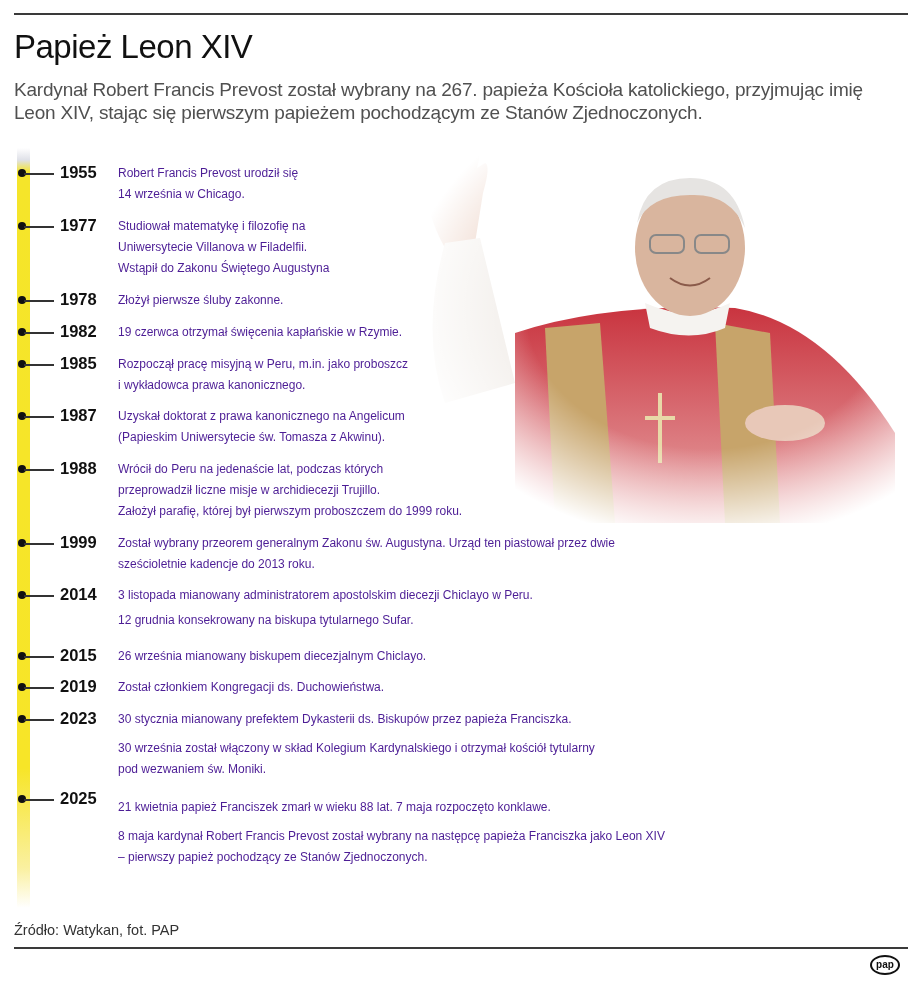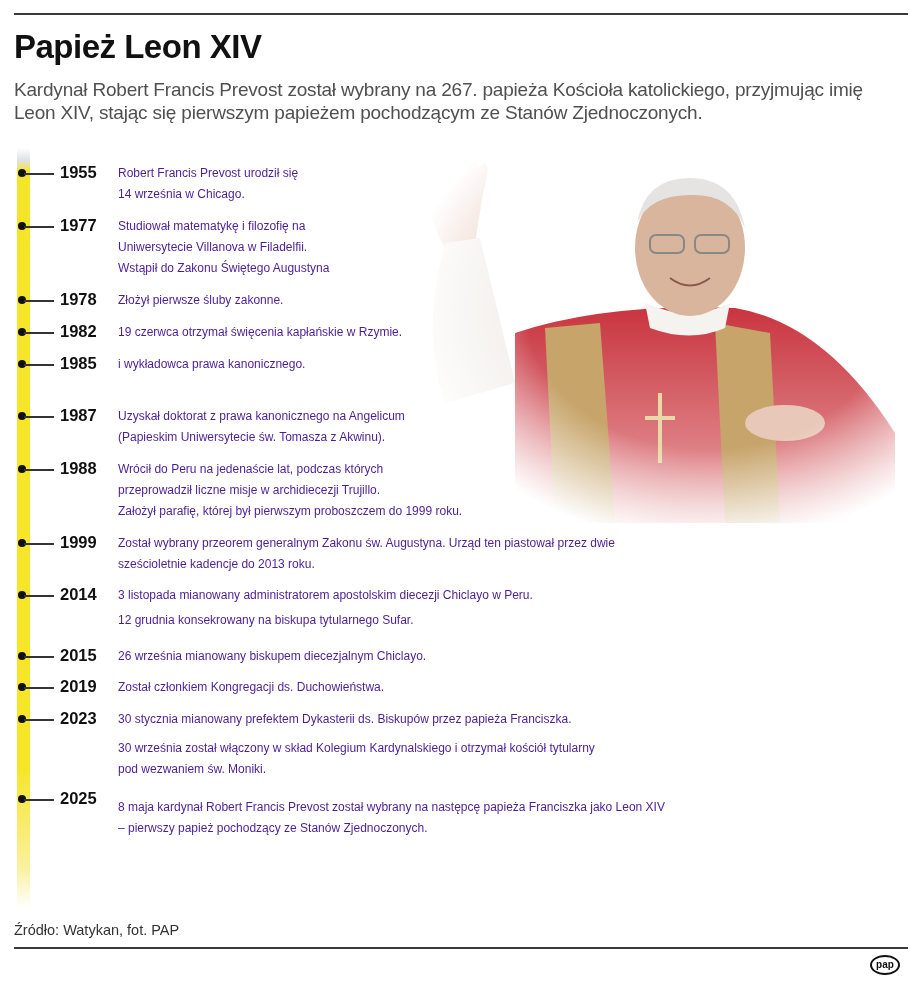--- a/index.html
+++ b/index.html
@@ -3,21 +3,21 @@
 <meta charset="utf-8">
 <style>
   * { box-sizing: border-box; margin: 0; padding: 0; }
   html, body { width: 915px; height: 985px; background: #ffffff; overflow: hidden; }
   body { position: relative; font-family: "Liberation Sans", sans-serif; color: #4a4a4a; }
 
   .rule { position: absolute; left: 14px; width: 894px; height: 2px; background: #3a3a3a; }
   .rule.top { top: 13px; }
   .rule.bottom { top: 947px; }
 
-  .title { position: absolute; left: 14px; top: 28px; font-size: 33px; font-weight: bold; color: #111; letter-spacing: -0.5px; font-family: "Liberation Sans", sans-serif; }
+  .title { position: absolute; left: 14px; top: 28px; font-size: 33px; font-weight: normal; color: #111; letter-spacing: -0.5px; font-family: "Liberation Sans", sans-serif; }
   .lead { position: absolute; left: 14px; top: 78px; width: 895px; font-size: 19px; line-height: 23px; color: #505050; letter-spacing: -0.2px; }
 
   .timeline-bar { position: absolute; left: 17px; top: 148px; width: 13px; height: 760px;
     background: linear-gradient(to bottom, #ffffff 0px, #dfe1e8 12px, #f5e52a 24px, #f7e528 620px, #faf0a0 720px, #ffffff 760px); }
 
   .photo { position: absolute; left: 405px; top: 133px; width: 505px; height: 390px; }
 
   .event { position: absolute; left: 0; width: 915px; }
   .event .dot { position: absolute; left: 18px; width: 8px; height: 8px; border-radius: 50%; background: #111; }
   .event .tick { position: absolute; left: 24px; width: 30px; height: 1.5px; background: #333; }
@@ -111,20 +111,21 @@
   <div class="text">
     <div>19 czerwca otrzymał święcenia kapłańskie w Rzymie.</div>
   </div>
 </div>
 
 <div class="event" style="top:354px;">
   <span class="dot" style="top:6px;"></span>
   <span class="tick" style="top:10px;"></span>
   <span class="year">1985</span>
   <div class="text">
+    <div>Rozpoczął pracę misyjną w Peru, m.in. jako proboszcz</div>
     <div>i wykładowca prawa kanonicznego.</div>
   </div>
 </div>
 
 <div class="event" style="top:406px;">
   <span class="dot" style="top:6px;"></span>
   <span class="tick" style="top:10px;"></span>
   <span class="year">1987</span>
   <div class="text">
     <div>Uzyskał doktorat z prawa kanonicznego na Angelicum</div>
@@ -190,20 +191,21 @@
     <div style="margin-top:8px;">30 września został włączony w skład Kolegium Kardynalskiego i otrzymał kościół tytularny</div>
     <div>pod wezwaniem św. Moniki.</div>
   </div>
 </div>
 
 <div class="event" style="top:789px;">
   <span class="dot" style="top:6px;"></span>
   <span class="tick" style="top:10px;"></span>
   <span class="year">2025</span>
   <div class="text">
+    <div style="margin-top:8px;">21 kwietnia papież Franciszek zmarł w wieku 88 lat. 7 maja rozpoczęto konklawe.</div>
     <div style="margin-top:8px;">8 maja kardynał Robert Francis Prevost został wybrany na następcę papieża Franciszka jako Leon XIV</div>
     <div>– pierwszy papież pochodzący ze Stanów Zjednoczonych.</div>
   </div>
 </div>
 
 <div class="source">Źródło: Watykan, fot. PAP</div>
 <div class="rule bottom"></div>
 <div class="logo">pap</div>
 
 </body></html>

